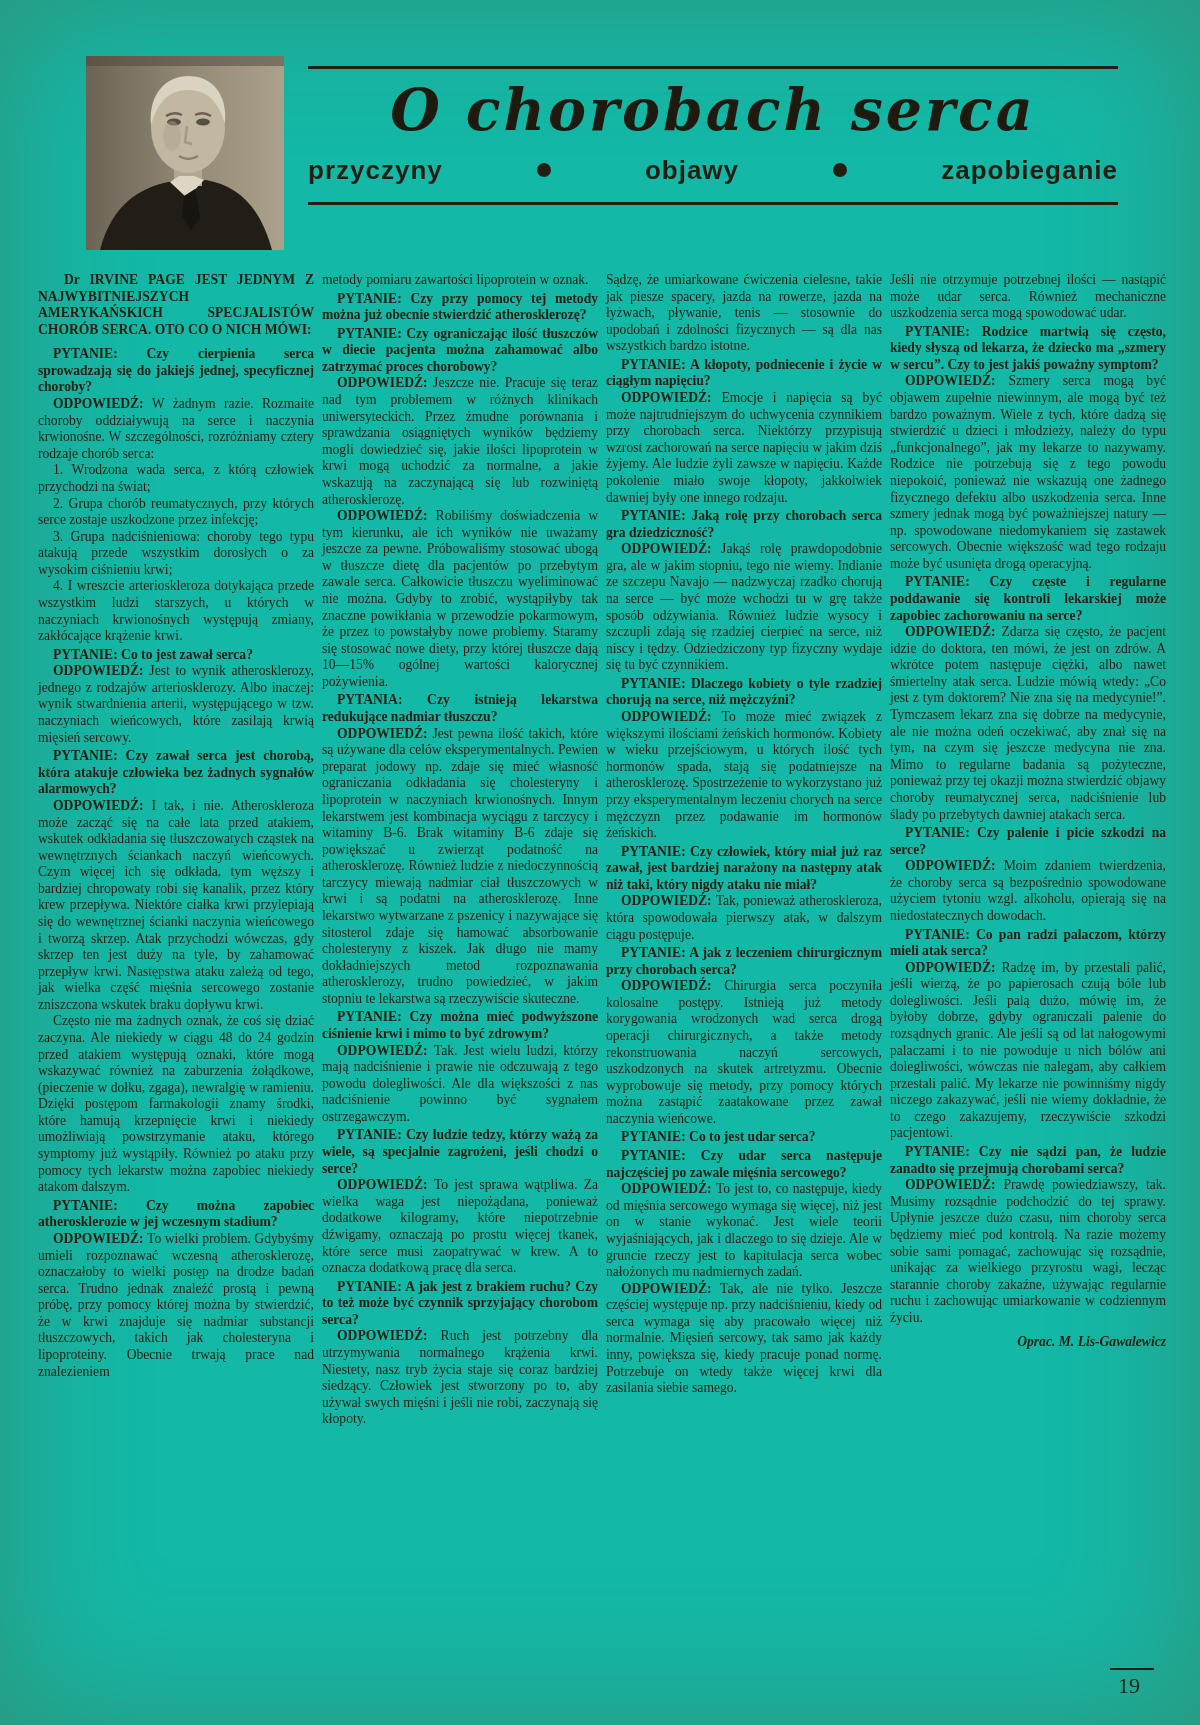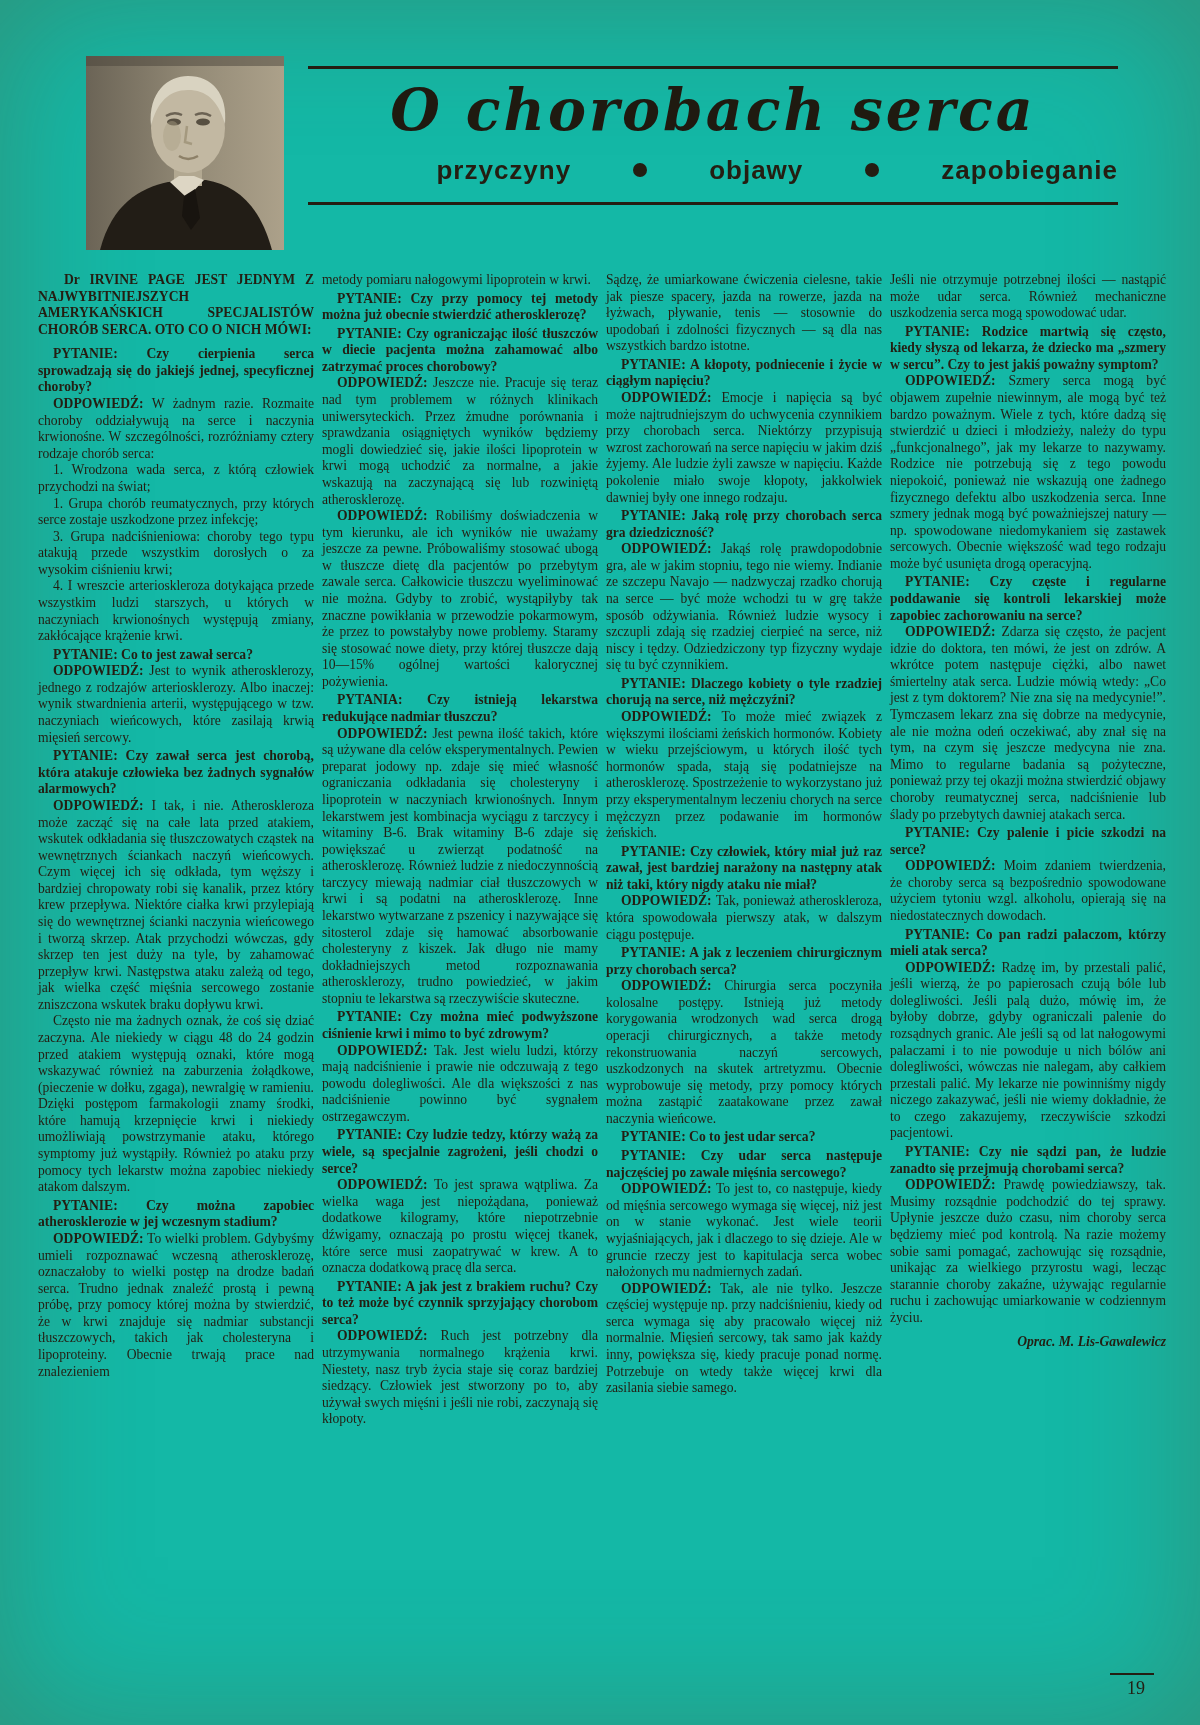--- a/index.html
+++ b/index.html
@@ -26,21 +26,21 @@
   .title {
     margin:10px 0 0 0;
     font-family:"DejaVu Serif", serif;
     font-style:italic; font-weight:bold;
     font-size:57px; line-height:1.08;
     text-align:center; letter-spacing:3px;
     color:#1f1a10;
   }
   .subtitle {
     margin-top:14px;
-    display:flex; align-items:center; justify-content:flex-end; gap:62px;
+    display:flex; align-items:center; justify-content:space-between; gap:62px;
     font-family:"Liberation Sans", sans-serif;
     font-weight:bold; font-size:26px; letter-spacing:1px;
     color:#241e12;
   }
   .dot { width:14px; height:14px; border-radius:50%; background:#241e12; display:inline-block; }
   .rule-bottom { margin-top:16px; }
   
   .columns {
     position:absolute; left:38px; top:272px; width:1128px;
     display:flex; gap:8px;
@@ -53,23 +53,22 @@
   }
   .para { margin:0; text-indent:15px; }
   .para.q { font-weight:bold; margin-top:2px; }
   .para.intro { font-weight:bold; text-indent:26px; margin-bottom:8px; }
   .para.cont { text-indent:0; }
   .para.credit { font-style:italic; font-weight:bold; text-align:right; text-indent:0; margin-top:8px; }
   .para b { font-weight:bold; }
   
   .pagenum {
     position:absolute; right:46px; bottom:26px;
-    font-size:18px; color:#241e12;
+    font-size:22px; color:#241e12;
     padding-top:4px;
-    text-align:center;
   }
   .pagenum::before {
     content:""; display:block; width:44px; border-top:2px solid #241e12; margin:0 0 3px -8px;
   }
 </style>
 </head>
 <body>
 
 <div class="page">
 
@@ -112,33 +111,33 @@
     </div>
     <div class="rule rule-bottom"></div>
   </div>
 
   <main class="columns">
     <section class="col">
         <p class="para intro">Dr IRVINE PAGE JEST JEDNYM Z NAJWYBITNIEJSZYCH AMERYKAŃSKICH SPECJALISTÓW CHORÓB SERCA. OTO CO O NICH MÓWI:</p>
         <p class="para q">PYTANIE: Czy cierpienia serca sprowadzają się do jakiejś jednej, specyficznej choroby?</p>
         <p class="para a"><b>ODPOWIEDŹ: </b>W żadnym razie. Rozmaite choroby oddziaływują na serce i naczynia krwionośne. W szczególności, rozróżniamy cztery rodzaje chorób serca:</p>
         <p class="para p">1. Wrodzona wada serca, z którą człowiek przychodzi na świat;</p>
-        <p class="para p">1. Grupa chorób reumatycznych, przy których serce zostaje uszkodzone przez infekcję;</p>
+        <p class="para p">2. Grupa chorób reumatycznych, przy których serce zostaje uszkodzone przez infekcję;</p>
         <p class="para p">3. Grupa nadciśnieniowa: choroby tego typu atakują przede wszystkim dorosłych o za wysokim ciśnieniu krwi;</p>
         <p class="para p">4. I wreszcie arterioskleroza dotykająca przede wszystkim ludzi starszych, u których w naczyniach krwionośnych występują zmiany, zakłócające krążenie krwi.</p>
         <p class="para q">PYTANIE: Co to jest zawał serca?</p>
         <p class="para a"><b>ODPOWIEDŹ: </b>Jest to wynik atherosklerozy, jednego z rodzajów arteriosklerozy. Albo inaczej: wynik stwardnienia arterii, występującego w tzw. naczyniach wieńcowych, które zasilają krwią mięsień sercowy.</p>
         <p class="para q">PYTANIE: Czy zawał serca jest chorobą, która atakuje człowieka bez żadnych sygnałów alarmowych?</p>
         <p class="para a"><b>ODPOWIEDŹ: </b>I tak, i nie. Atheroskleroza może zacząć się na całe lata przed atakiem, wskutek odkładania się tłuszczowatych cząstek na wewnętrznych ściankach naczyń wieńcowych. Czym więcej ich się odkłada, tym węższy i bardziej chropowaty robi się kanalik, przez który krew przepływa. Niektóre ciałka krwi przylepiają się do wewnętrznej ścianki naczynia wieńcowego i tworzą skrzep. Atak przychodzi wówczas, gdy skrzep ten jest duży na tyle, by zahamować przepływ krwi. Następstwa ataku zależą od tego, jak wielka część mięśnia sercowego zostanie zniszczona wskutek braku dopływu krwi.</p>
         <p class="para p">Często nie ma żadnych oznak, że coś się dziać zaczyna. Ale niekiedy w ciągu 48 do 24 godzin przed atakiem występują oznaki, które mogą wskazywać również na zaburzenia żołądkowe, (pieczenie w dołku, zgaga), newralgię w ramieniu. Dzięki postępom farmakologii znamy środki, które hamują krzepnięcie krwi i niekiedy umożliwiają powstrzymanie ataku, którego symptomy już wystąpiły. Również po ataku przy pomocy tych lekarstw można zapobiec niekiedy atakom dalszym.</p>
         <p class="para q">PYTANIE: Czy można zapobiec atherosklerozie w jej wczesnym stadium?</p>
         <p class="para a"><b>ODPOWIEDŹ: </b>To wielki problem. Gdybyśmy umieli rozpoznawać wczesną atherosklerozę, oznaczałoby to wielki postęp na drodze badań serca. Trudno jednak znaleźć prostą i pewną próbę, przy pomocy której można by stwierdzić, że w krwi znajduje się nadmiar substancji tłuszczowych, takich jak cholesteryna i lipoproteiny. Obecnie trwają prace nad znalezieniem</p>
       </section>
     <section class="col">
-        <p class="para cont">metody pomiaru nałogowymi lipoprotein w krwi.</p>
+        <p class="para cont">metody pomiaru zawartości lipoprotein w oznak.</p>
         <p class="para q">PYTANIE: Czy przy pomocy tej metody można już obecnie stwierdzić atherosklerozę?</p>
         <p class="para q">PYTANIE: Czy ograniczając ilość tłuszczów w diecie pacjenta można zahamować albo zatrzymać proces chorobowy?</p>
         <p class="para a"><b>ODPOWIEDŹ: </b>Jeszcze nie. Pracuje się teraz nad tym problemem w różnych klinikach uniwersyteckich. Przez żmudne porównania i sprawdzania osiągniętych wyników będziemy mogli dowiedzieć się, jakie ilości lipoprotein w krwi mogą uchodzić za normalne, a jakie wskazują na zaczynającą się lub rozwiniętą atherosklerozę.</p>
         <p class="para a"><b>ODPOWIEDŹ: </b>Robiliśmy doświadczenia w tym kierunku, ale ich wyników nie uważamy jeszcze za pewne. Próbowaliśmy stosować ubogą w tłuszcze dietę dla pacjentów po przebytym zawale serca. Całkowicie tłuszczu wyeliminować nie można. Gdyby to zrobić, wystąpiłyby tak znaczne powikłania w przewodzie pokarmowym, że przez to powstałyby nowe problemy. Staramy się stosować nowe diety, przy której tłuszcze dają 10—15% ogólnej wartości kalorycznej pożywienia.</p>
         <p class="para q">PYTANIA: Czy istnieją lekarstwa redukujące nadmiar tłuszczu?</p>
         <p class="para a"><b>ODPOWIEDŹ: </b>Jest pewna ilość takich, które są używane dla celów eksperymentalnych. Pewien preparat jodowy np. zdaje się mieć własność ograniczania odkładania się cholesteryny i lipoprotein w naczyniach krwionośnych. Innym lekarstwem jest kombinacja wyciągu z tarczycy i witaminy B-6. Brak witaminy B-6 zdaje się powiększać u zwierząt podatność na atherosklerozę. Również ludzie z niedoczynnością tarczycy miewają nadmiar ciał tłuszczowych w krwi i są podatni na atherosklerozę. Inne lekarstwo wytwarzane z pszenicy i nazywające się sitosterol zdaje się hamować absorbowanie cholesteryny z kiszek. Jak długo nie mamy dokładniejszych metod rozpoznawania atherosklerozy, trudno powiedzieć, w jakim stopniu te lekarstwa są rzeczywiście skuteczne.</p>
         <p class="para q">PYTANIE: Czy można mieć podwyższone ciśnienie krwi i mimo to być zdrowym?</p>
         <p class="para a"><b>ODPOWIEDŹ: </b>Tak. Jest wielu ludzi, którzy mają nadciśnienie i prawie nie odczuwają z tego powodu dolegliwości. Ale dla większości z nas nadciśnienie powinno być sygnałem ostrzegawczym.</p>
         <p class="para q">PYTANIE: Czy ludzie tedzy, którzy ważą za wiele, są specjalnie zagrożeni, jeśli chodzi o serce?</p>
         <p class="para a"><b>ODPOWIEDŹ: </b>To jest sprawa wątpliwa. Za wielka waga jest niepożądana, ponieważ dodatkowe kilogramy, które niepotrzebnie dźwigamy, oznaczają po prostu więcej tkanek, które serce musi zaopatrywać w krew. A to oznacza dodatkową pracę dla serca.</p>

